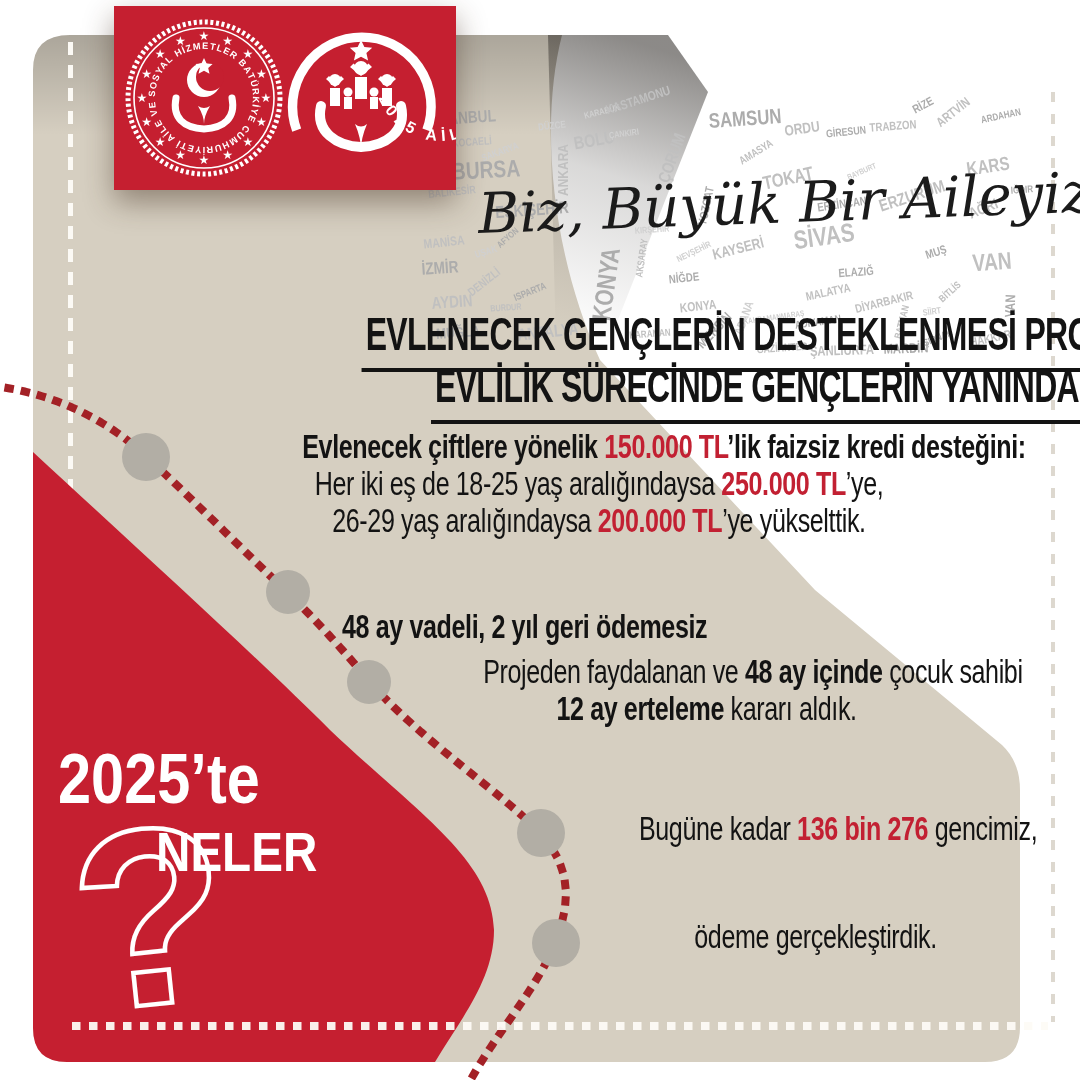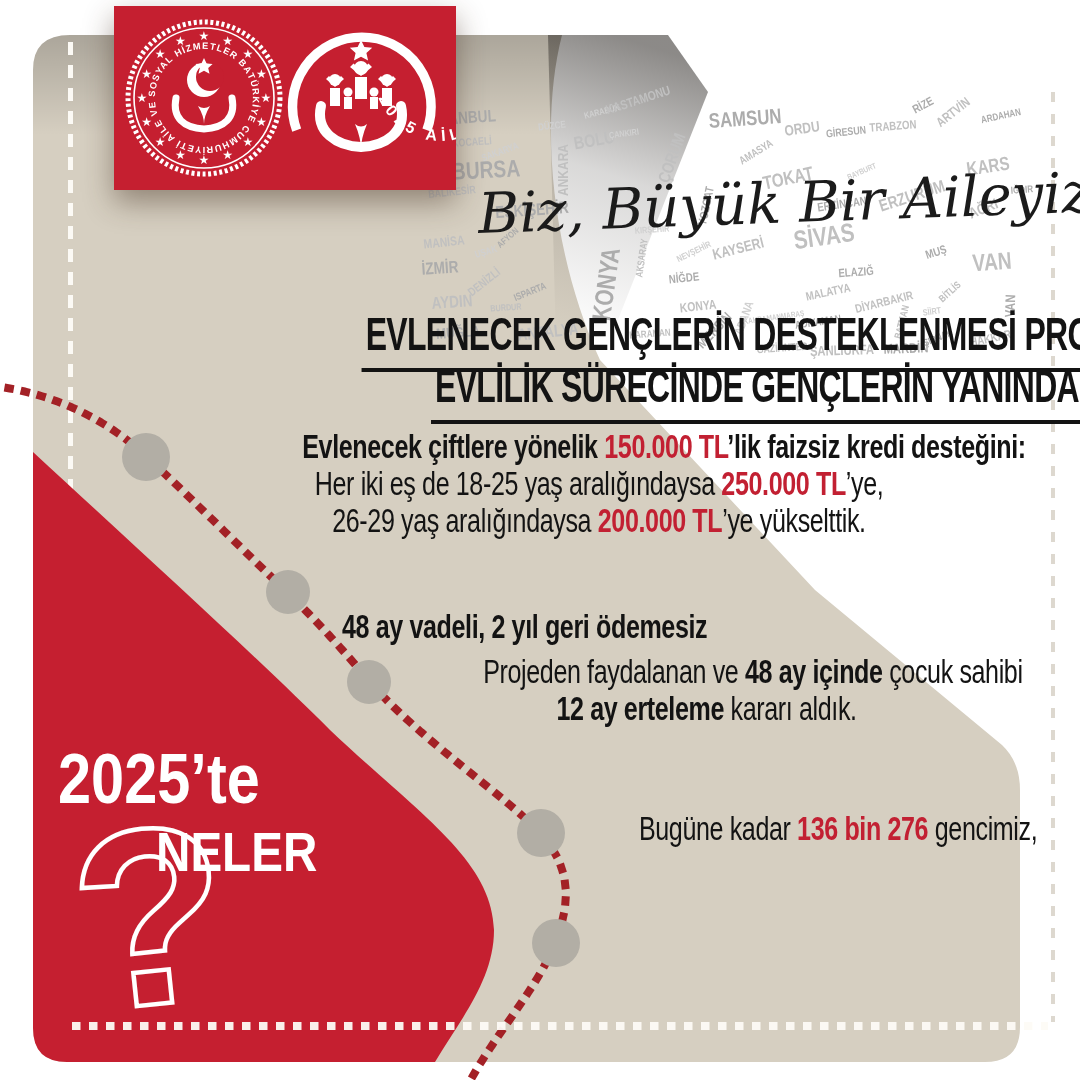--- a/index.html
+++ b/index.html
@@ -173,20 +173,21 @@
       <div class="bline"><span class="binner fromleft" style="font-weight: 700;"><span>48 ay vadeli, 2 yıl geri ödemesiz</span></span></div>
     </div>
   <div class="bullet abs" style="left:398px;top:653px;width:618px;text-align:center;">
       <div class="bline"><span class="binner"><span>Projeden faydalanan ve </span><span class="seg-b">48 ay içinde</span><span> çocuk sahibi</span></span></div>
       <div class="bline"><span class="binner"><span class="seg-b">12 ay erteleme</span><span> kararı aldık.</span></span></div>
     </div>
   <div class="bullet abs" style="left:576px;top:810px;width:458px;text-align:center;">
       <div class="bline"><span class="binner"><span>Bugüne kadar </span><span class="seg-b" style="color: rgb(194, 32, 50);">136 bin 276</span><span> gencimiz,</span></span></div>
     </div>
   <div class="bullet abs" style="left:590px;top:918px;width:452px;text-align:center;">
+      <div class="bline"><span class="binner"><span>ödeme gerçekleştirdik.</span></span></div>
     </div>
 
   <svg id="blob-layer" class="abs" style="left:0;top:0" width="1080" height="1080">
     <path d="M33,452 C150,560 260,660 330,730 C420,815 492,860 494,930
              C494,980 460,1020 435,1062 L67,1062 Q33,1062 33,1028 Z" fill="#c51f30"></path>
     <text x="72" y="1002" font-family="Liberation Sans, sans-serif" font-weight="700" font-size="252" fill="none" stroke="#ffffff" stroke-width="4.5" transform="rotate(-6 170 900)">?</text>
   </svg>
 
   <div class="badge-txt abs" style="left:58px;top:744px;font-size:70px;">
     <span class="binn">2025’te</span>

